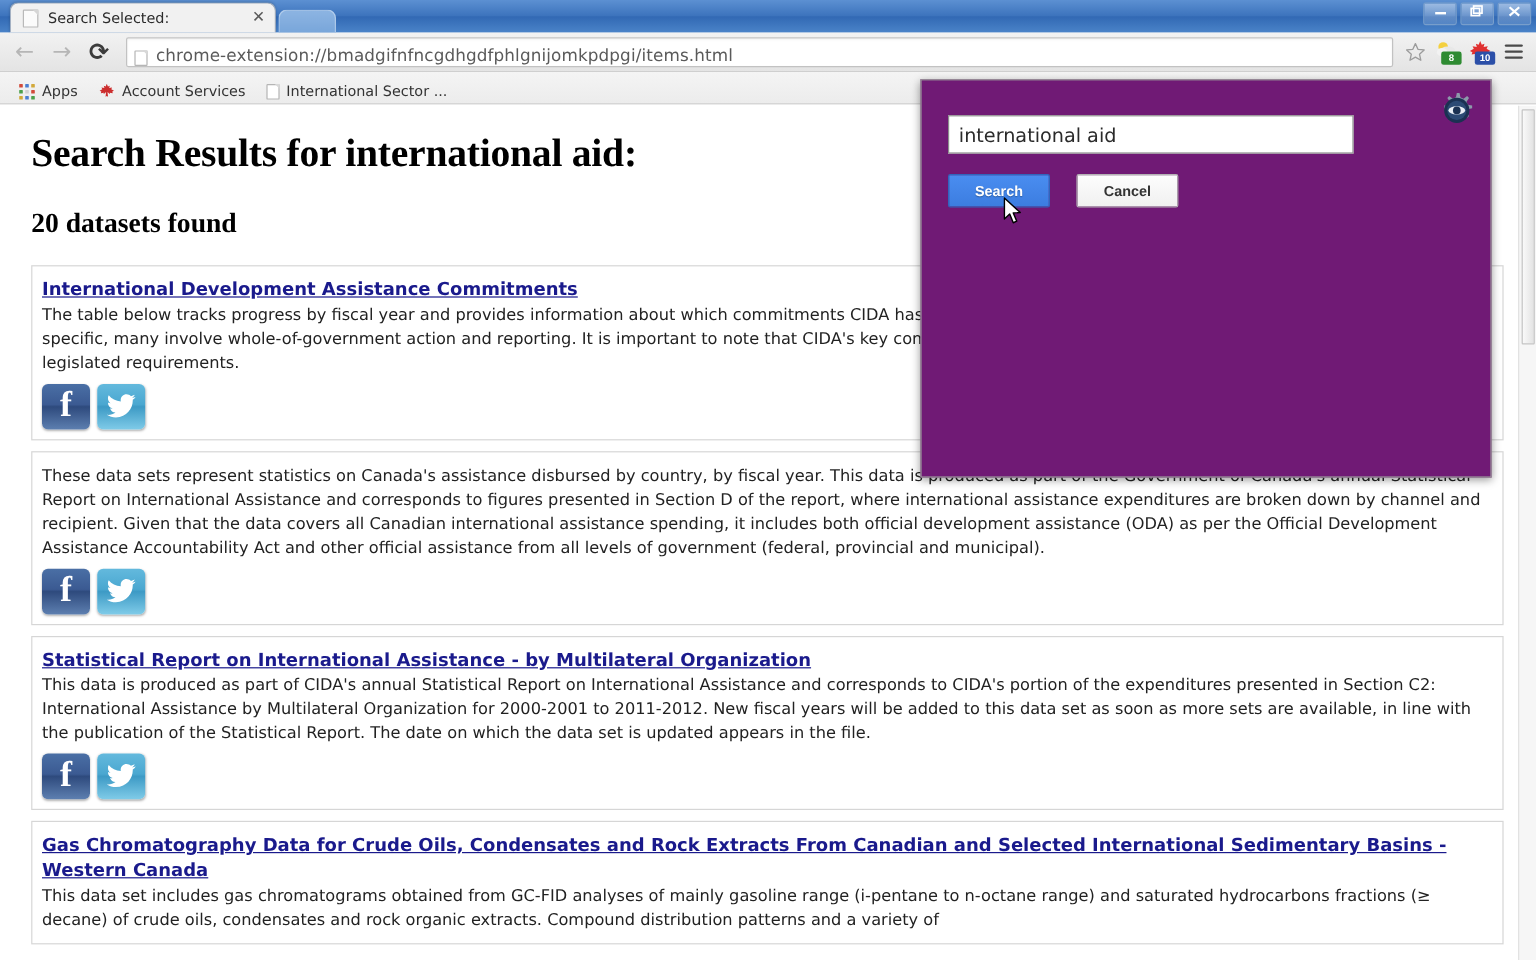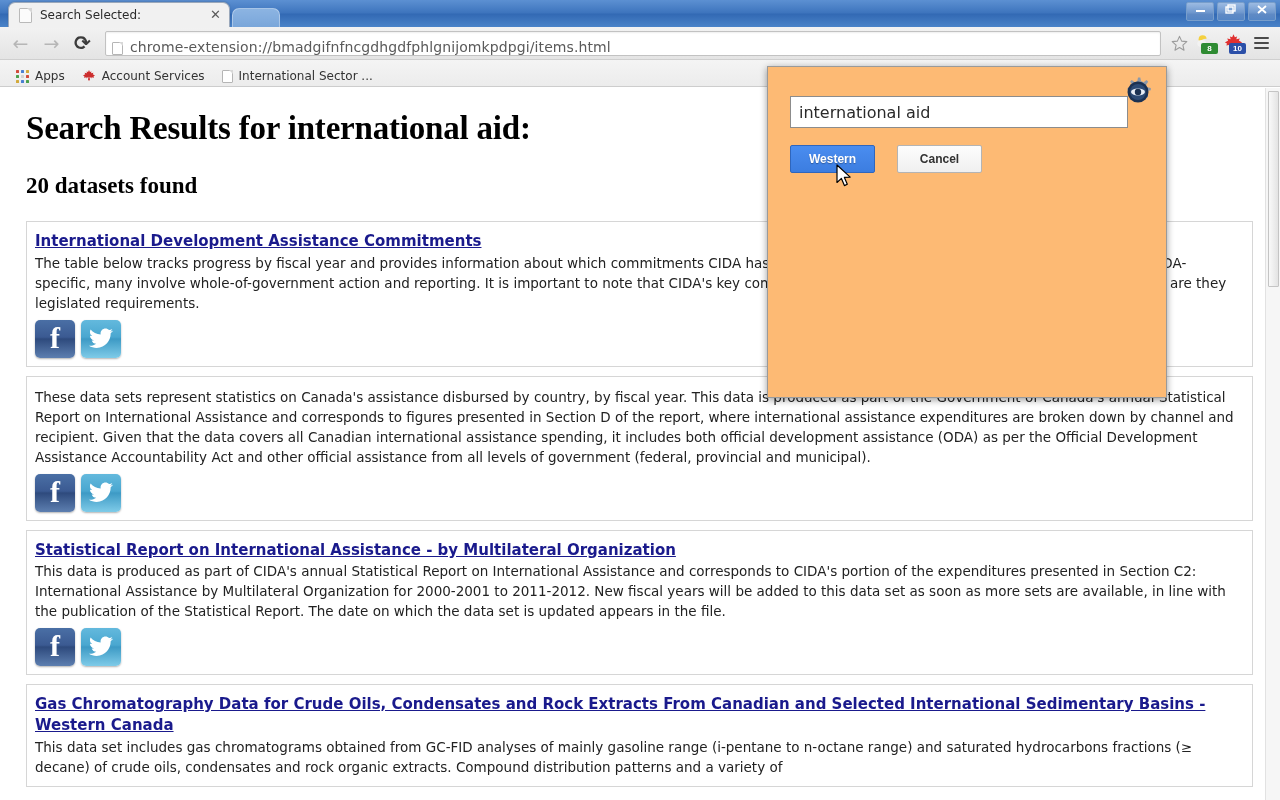--- a/index.html
+++ b/index.html
@@ -283,22 +283,22 @@
     background: linear-gradient(to right, #f9f9f9, #e3e3e3);
     border: 1px solid #c4c4c4;
     border-radius: 1px;
     cursor: pointer;
   }
 
   
   .popup {
     position: absolute;
     left: 767px; top: 66px;
-    width: 400px; height: 332px;
-    background: #fdba74;
+    width: 476px; height: 332px;
+    background: #701a75;
     border: 1px solid #9a9a9a;
     box-shadow: 0 2px 7px rgba(0,0,0,0.4);
     z-index: 50;
   }
   .popup-gear {
     position: absolute; top: 8px; right: 11px;
     width: 34px; height: 34px; cursor: pointer;
   }
   .popup-input {
     position: absolute;
@@ -519,21 +519,21 @@
         <circle cx="17" cy="17" r="10.5" fill="#1b3152"></circle>
         <circle cx="17" cy="17" r="8" fill="#2c4a74"></circle>
         <ellipse cx="17" cy="17" rx="7" ry="3.4" fill="#e9eef5"></ellipse>
         <circle cx="17" cy="17" r="3.2" fill="#1b3152"></circle>
       </svg>
     </div>
 
     <input class="popup-input" type="text" value="international aid" style="">
 
     <div class="popup-btns">
-      <div class="btn btn-primary">Western</div>
+      <div class="btn btn-primary">Search</div>
       <div class="btn btn-secondary">Cancel</div>
     </div>
   </div>
 
   <div class="cursor">
     <svg width="18" height="25" viewBox="0 0 18 25">
       <path d="M1 1 L1 18.5 L5.4 14.4 L8.4 21.6 L11.3 20.3 L8.4 13.4 L14.2 13.1 Z" fill="#ffffff" stroke="#000000" stroke-width="1.2" stroke-linejoin="round"></path>
     </svg>
   </div>
 

